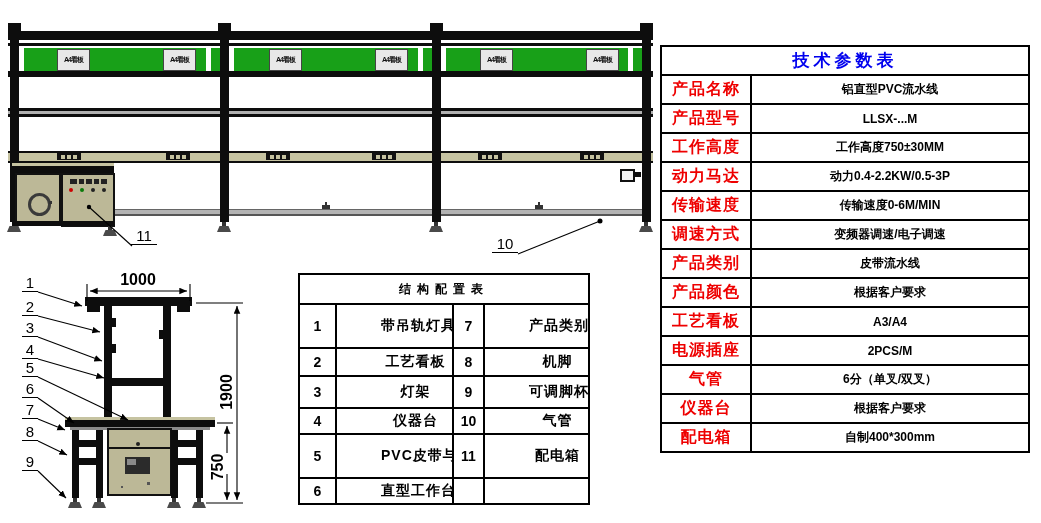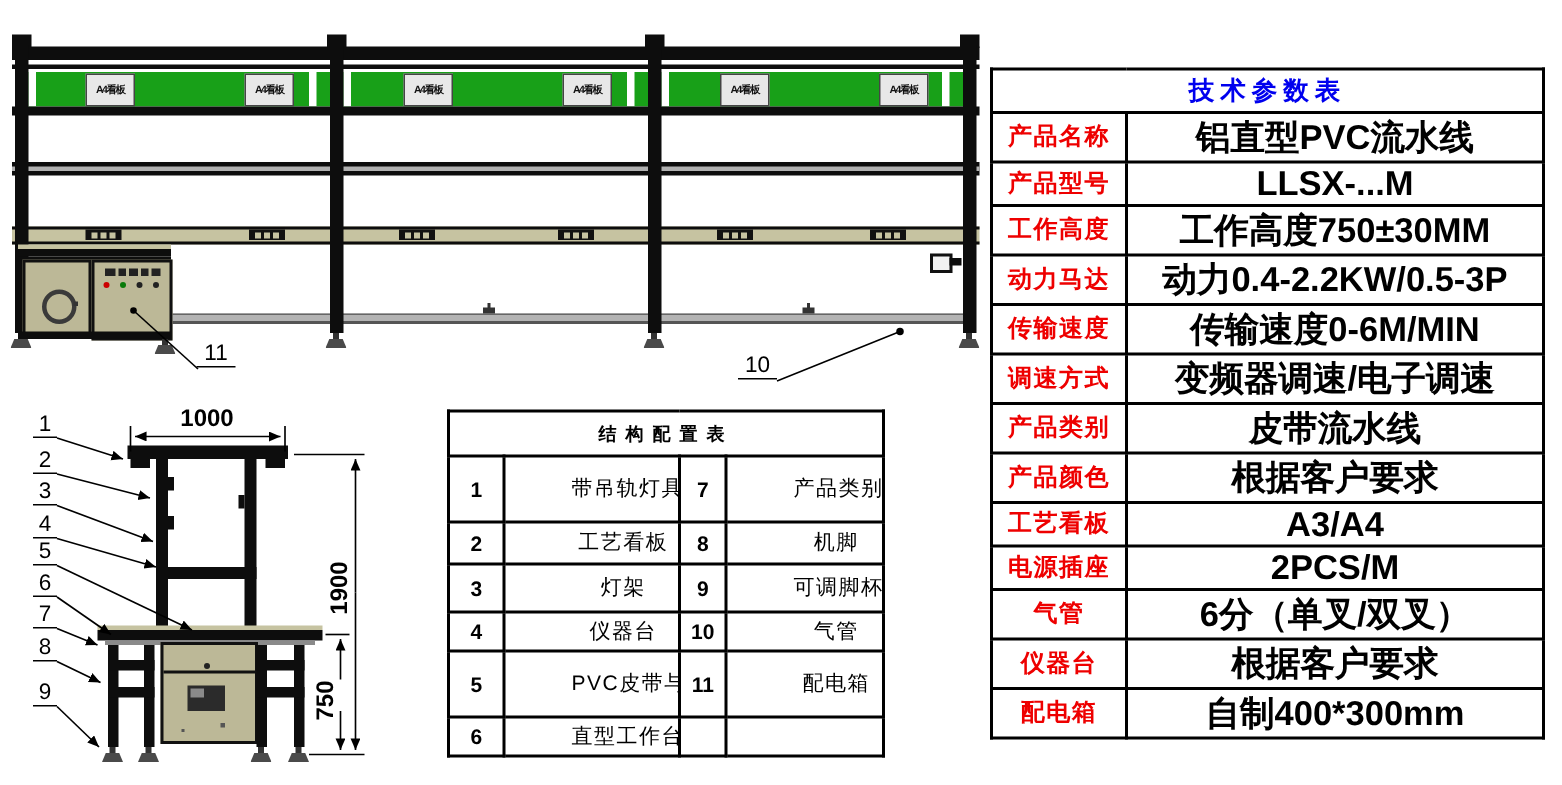--- a/index.html
+++ b/index.html
@@ -41,25 +41,25 @@
   .vdim{transform:rotate(-90deg);}
   svg.overlay{position:absolute;left:0;top:0;pointer-events:none;}
   svg.overlay line{stroke:#000;stroke-width:1.1;}
   svg.overlay circle{fill:#000;}
   
   table{border-collapse:collapse;table-layout:fixed;background:#fff;}
   td{border:2px solid #000;text-align:center;padding:0 2px;overflow:hidden;white-space:nowrap;}
   .ctable{position:absolute;left:298px;top:273px;width:290px;}
   .ctable .title{font-size:12px;font-weight:bold;letter-spacing:6px;color:#000;}
   .ctable .no{font-size:14px;font-weight:bold;color:#000;}
-  .ctable .nm{font-size:14px;font-weight:normal;color:#000;letter-spacing:1px;padding-left:44px;}
+  .ctable .nm{font-size:14px;font-weight:bold;color:#000;letter-spacing:1px;padding-left:44px;}
   .ttable{position:absolute;left:660px;top:45px;width:368px;}
   .ttable .t-title{color:#0000ee;font-size:17px;font-weight:bold;letter-spacing:4px;}
   .ttable .t-label{color:#ee0000;font-size:16px;font-weight:bold;letter-spacing:1px;}
-  .ttable .t-value{color:#000;font-size:23px;font-weight:bold;}
+  .ttable .t-value{color:#000;font-size:12px;font-weight:bold;}
   .ttable tr{height:29px;}
 </style>
 </head>
 <body>
 
 <div id="canvas">
 
   <div>
 
     <div class="abs blk" style="left:8px;top:31px;width:645px;height:9px;"></div>

